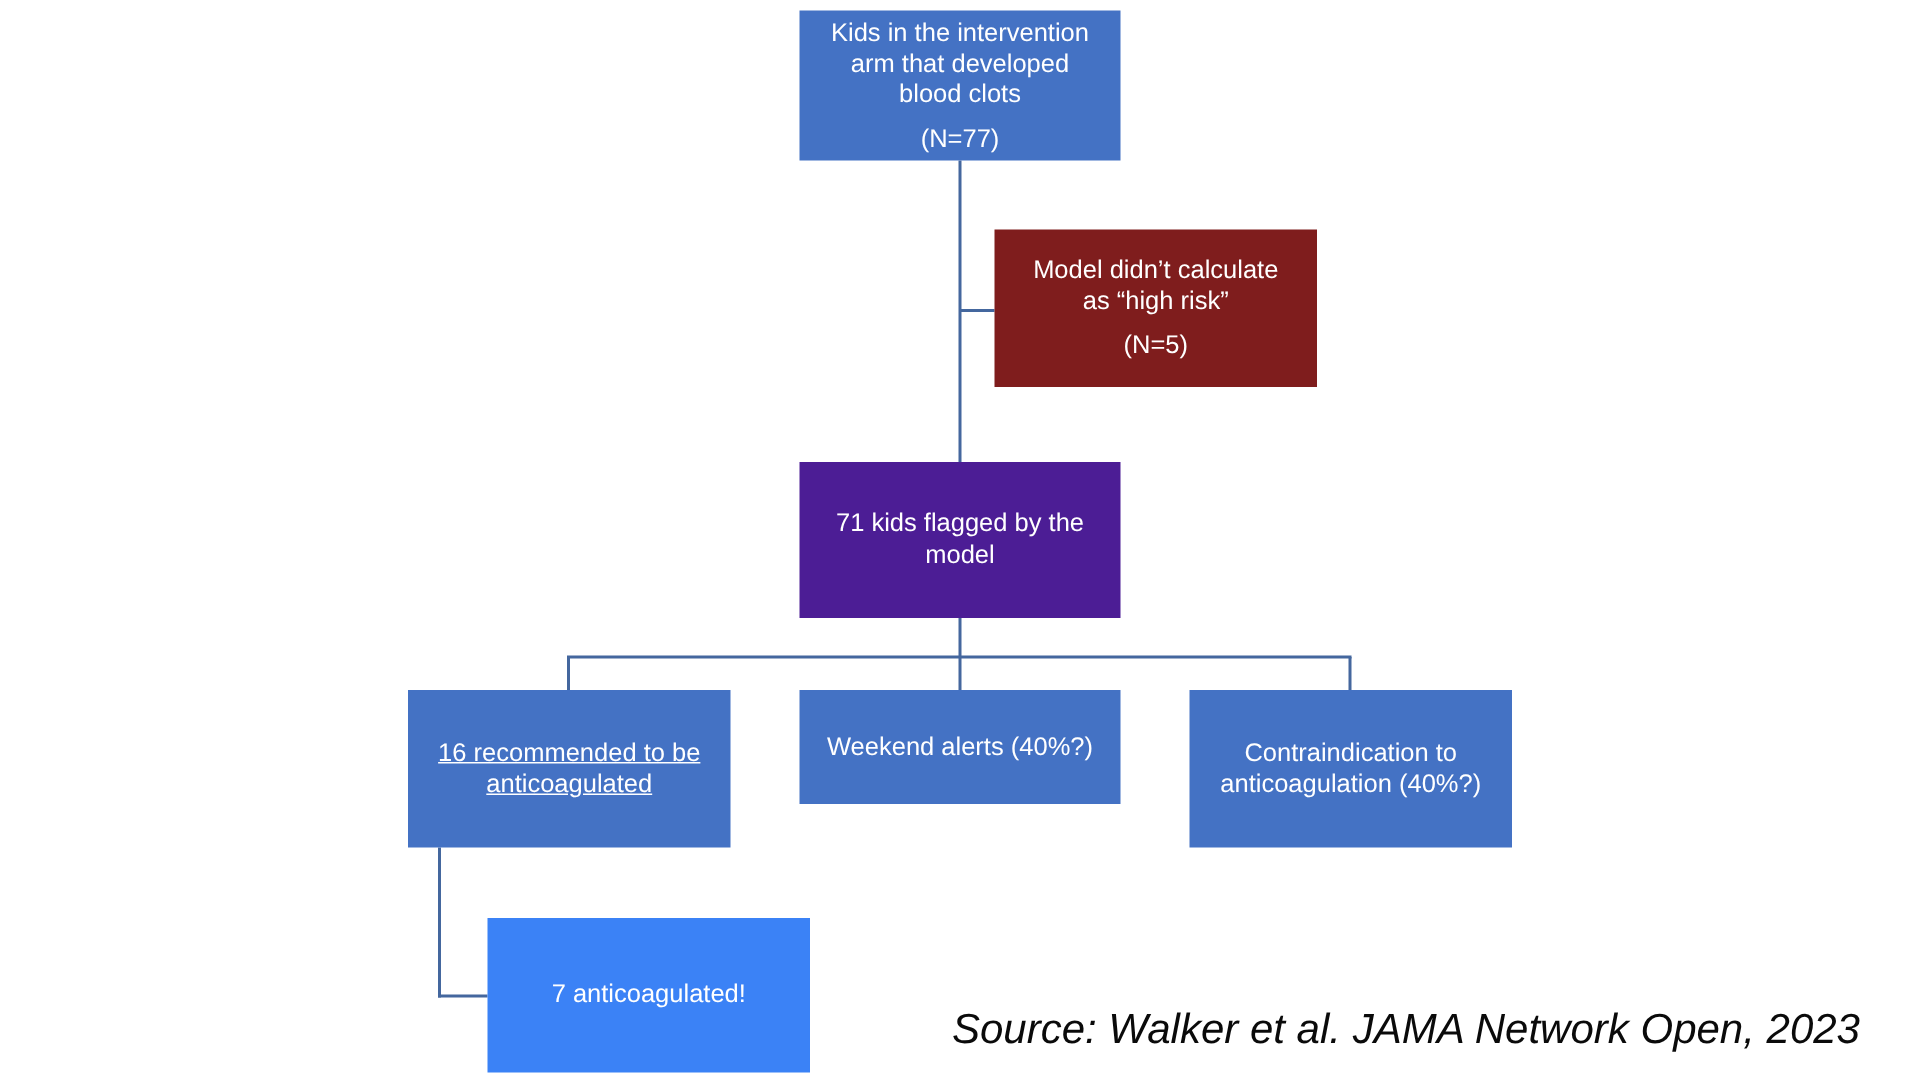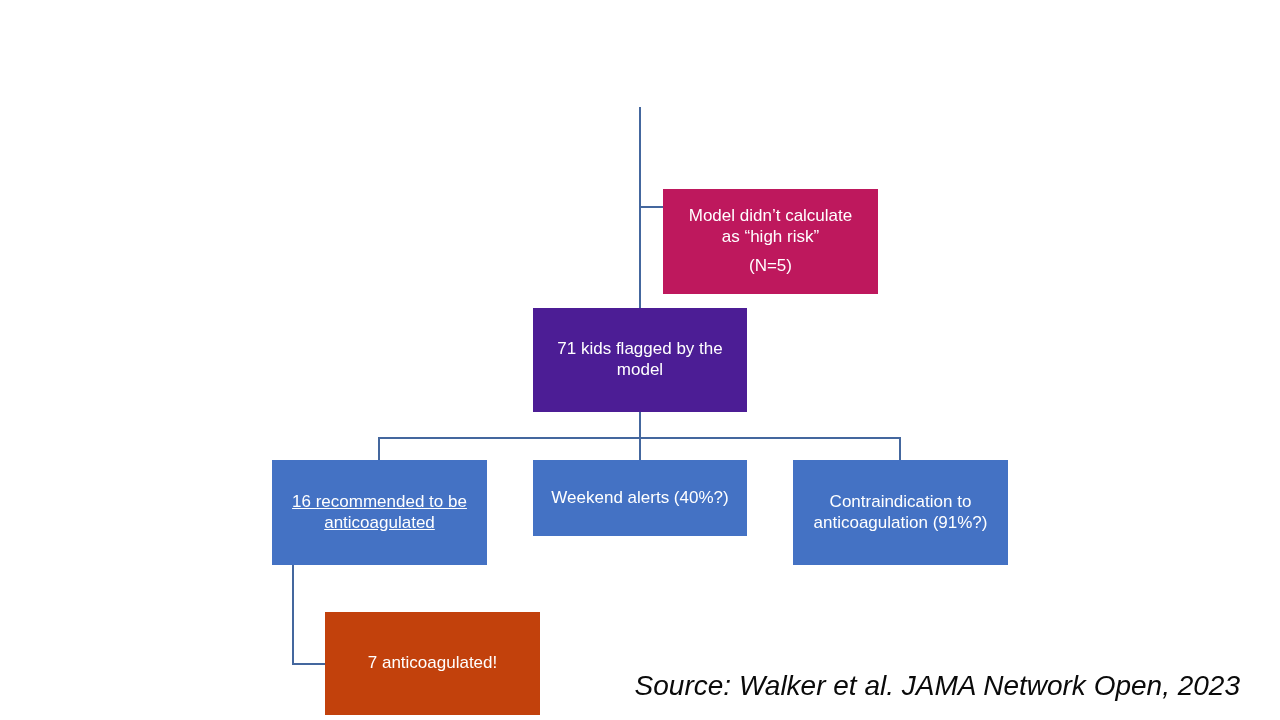--- a/index.html
+++ b/index.html
@@ -65,22 +65,28 @@
   <div class="line" id="conn-top-to-flagged" style="background-color: rgb(68, 103, 158);"></div>
   <div class="line" id="conn-branch-excluded" style="background-color: rgb(68, 103, 158);"></div>
   <div class="line" id="conn-flagged-down" style="background-color: rgb(68, 103, 158);"></div>
   <div class="line" id="conn-row-horizontal" style="background-color: rgb(68, 103, 158);"></div>
   <div class="line" id="conn-drop-left" style="background-color: rgb(68, 103, 158);"></div>
   <div class="line" id="conn-drop-mid" style="background-color: rgb(68, 103, 158);"></div>
   <div class="line" id="conn-drop-right" style="background-color: rgb(68, 103, 158);"></div>
   <div class="line" id="conn-rec-down" style="background-color: rgb(68, 103, 158);"></div>
   <div class="line" id="conn-to-red" style="background-color: rgb(68, 103, 158);"></div>
 
+  <div class="node top-aligned" id="box-intervention" style="background-color: rgb(68, 114, 196);">
+    <span class="body-text">Kids in the intervention
+arm that developed
+blood clots</span>
+    <span class="n-line">(N=77)</span>
+  </div>
 
-  <div class="node" id="box-model-missed" style="background-color: #be185d; margin-top: 36px;">
+  <div class="node" id="box-model-missed" style="background-color: #7f1d1d;">
     <span class="body-text">Model didn’t calculate
 as “high risk”</span>
     <span class="n-line">(N=5)</span>
   </div>
 
   <div class="node" id="box-flagged" style="background-color: #4c1d95;">
     <span class="body-text">71 kids flagged by the
 model</span>
   </div>
 
@@ -88,22 +94,22 @@
     <span class="body-text">16 recommended to be
 anticoagulated</span>
   </div>
 
   <div class="node" id="box-weekend" style="background-color: rgb(68, 114, 196);">
     <span class="body-text">Weekend alerts (40%?)</span>
   </div>
 
   <div class="node" id="box-contraindication" style="background-color: rgb(68, 114, 196);">
     <span class="body-text">Contraindication to
-anticoagulation (91%?)</span>
+anticoagulation (40%?)</span>
   </div>
 
-  <div class="node" id="box-anticoagulated" style="background-color: #c2410c;">
+  <div class="node" id="box-anticoagulated" style="background-color: #3b82f6;">
     <span class="body-text">7 anticoagulated!</span>
   </div>
 
   <div class="source">Source: Walker et al. JAMA Network Open, 2023</div>
 
 </div>
 
 </body></html>

